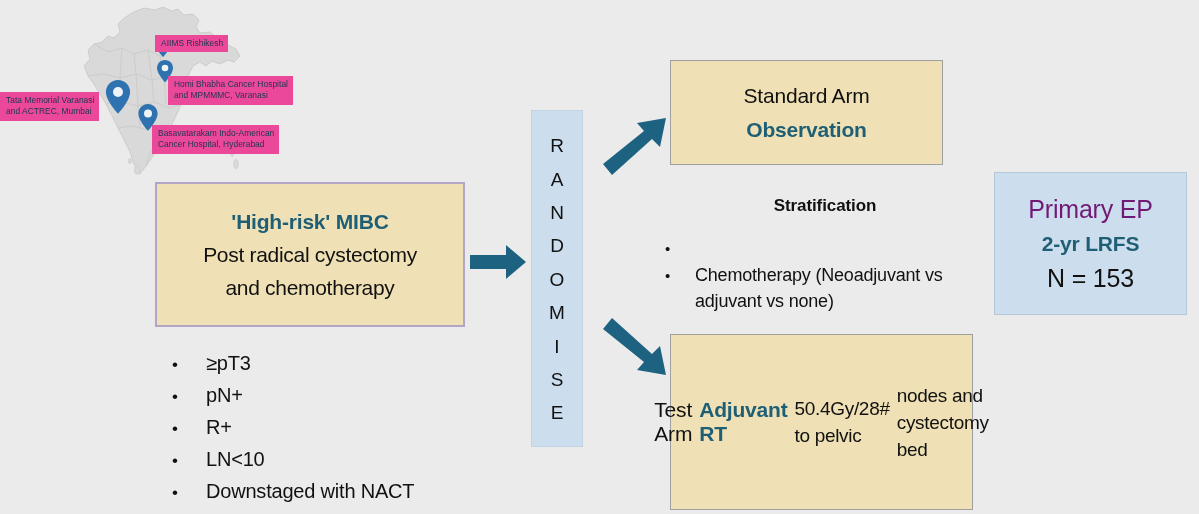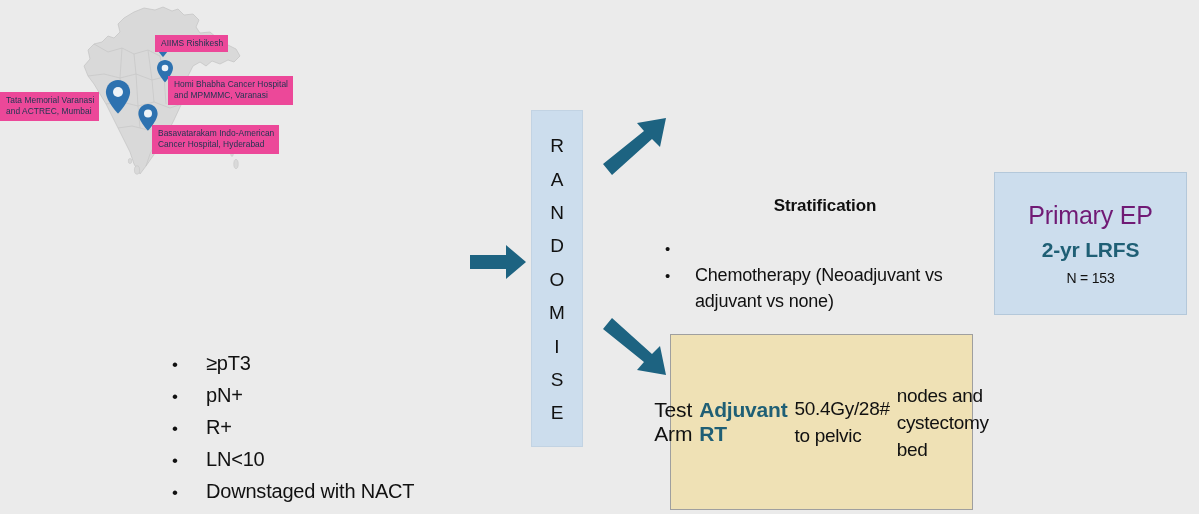--- a/index.html
+++ b/index.html
@@ -232,21 +232,21 @@
     color: #701a75;
     letter-spacing: -0.2px;
   }
   .ep-metric {
     font-size: 21px;
     font-weight: bold;
     color: #1f5f75;
     letter-spacing: -0.2px;
   }
   .ep-n {
-    font-size: 14px;
+    font-size: 25px;
     color: #111;
     letter-spacing: -0.2px;
   }
 </style>
 </head>
 <body>
 
 <div class="stage">
 
   <div class="map-wrap">
@@ -302,20 +302,25 @@
 
     <div class="site-label lbl-rishikesh">AIIMS Rishikesh</div>
     <div class="site-label lbl-varanasi">Homi Bhabha Cancer Hospital
 and MPMMMC, Varanasi</div>
     <div class="site-label lbl-mumbai">Tata Memorial Varanasi
 and ACTREC, Mumbai</div>
     <div class="site-label lbl-hyderabad">Basavatarakam Indo-American
 Cancer Hospital, Hyderabad</div>
   </div>
 
+  <div class="box box-mibc" id="mibc-box">
+    <div class="mibc-title">'High-risk' MIBC</div>
+    <div class="mibc-line">Post radical cystectomy</div>
+    <div class="mibc-line">and chemotherapy</div>
+  </div>
 
   <div id="criteria">
     <div class="crit-item">
       <span class="bullet">•</span>
       <span>≥pT3</span>
     </div>
     <div class="crit-item">
       <span class="bullet">•</span>
       <span>pN+</span>
     </div>
@@ -350,20 +355,24 @@
   </div>
 
   <svg class="arrow" id="arrow-to-standard" viewBox="0 0 74 70">
     <path d="M3 52 L44 19 L37 11 L66 6 L60 35 L52 27 L12 63 Z" fill="#1d6381"></path>
   </svg>
 
   <svg class="arrow" id="arrow-to-test" viewBox="0 0 74 70">
     <path d="M12 6 L52 42 L60 34 L66 63 L37 58 L44 50 L3 17 Z" fill="#1d6381"></path>
   </svg>
 
+  <div class="box box-beige" id="standard-arm-box">
+    <div class="arm-title">Standard Arm</div>
+    <div class="arm-treatment">Observation</div>
+  </div>
 
   <div id="stratification">
     <div class="strat-title">Stratification</div>
     <div class="strat-item">
       <span class="bullet">•</span>
     </div>
     <div class="strat-item">
       <span class="bullet">•</span>
       <span class="strat-text">Chemotherapy (Neoadjuvant vs adjuvant vs none)</span>
     </div>

